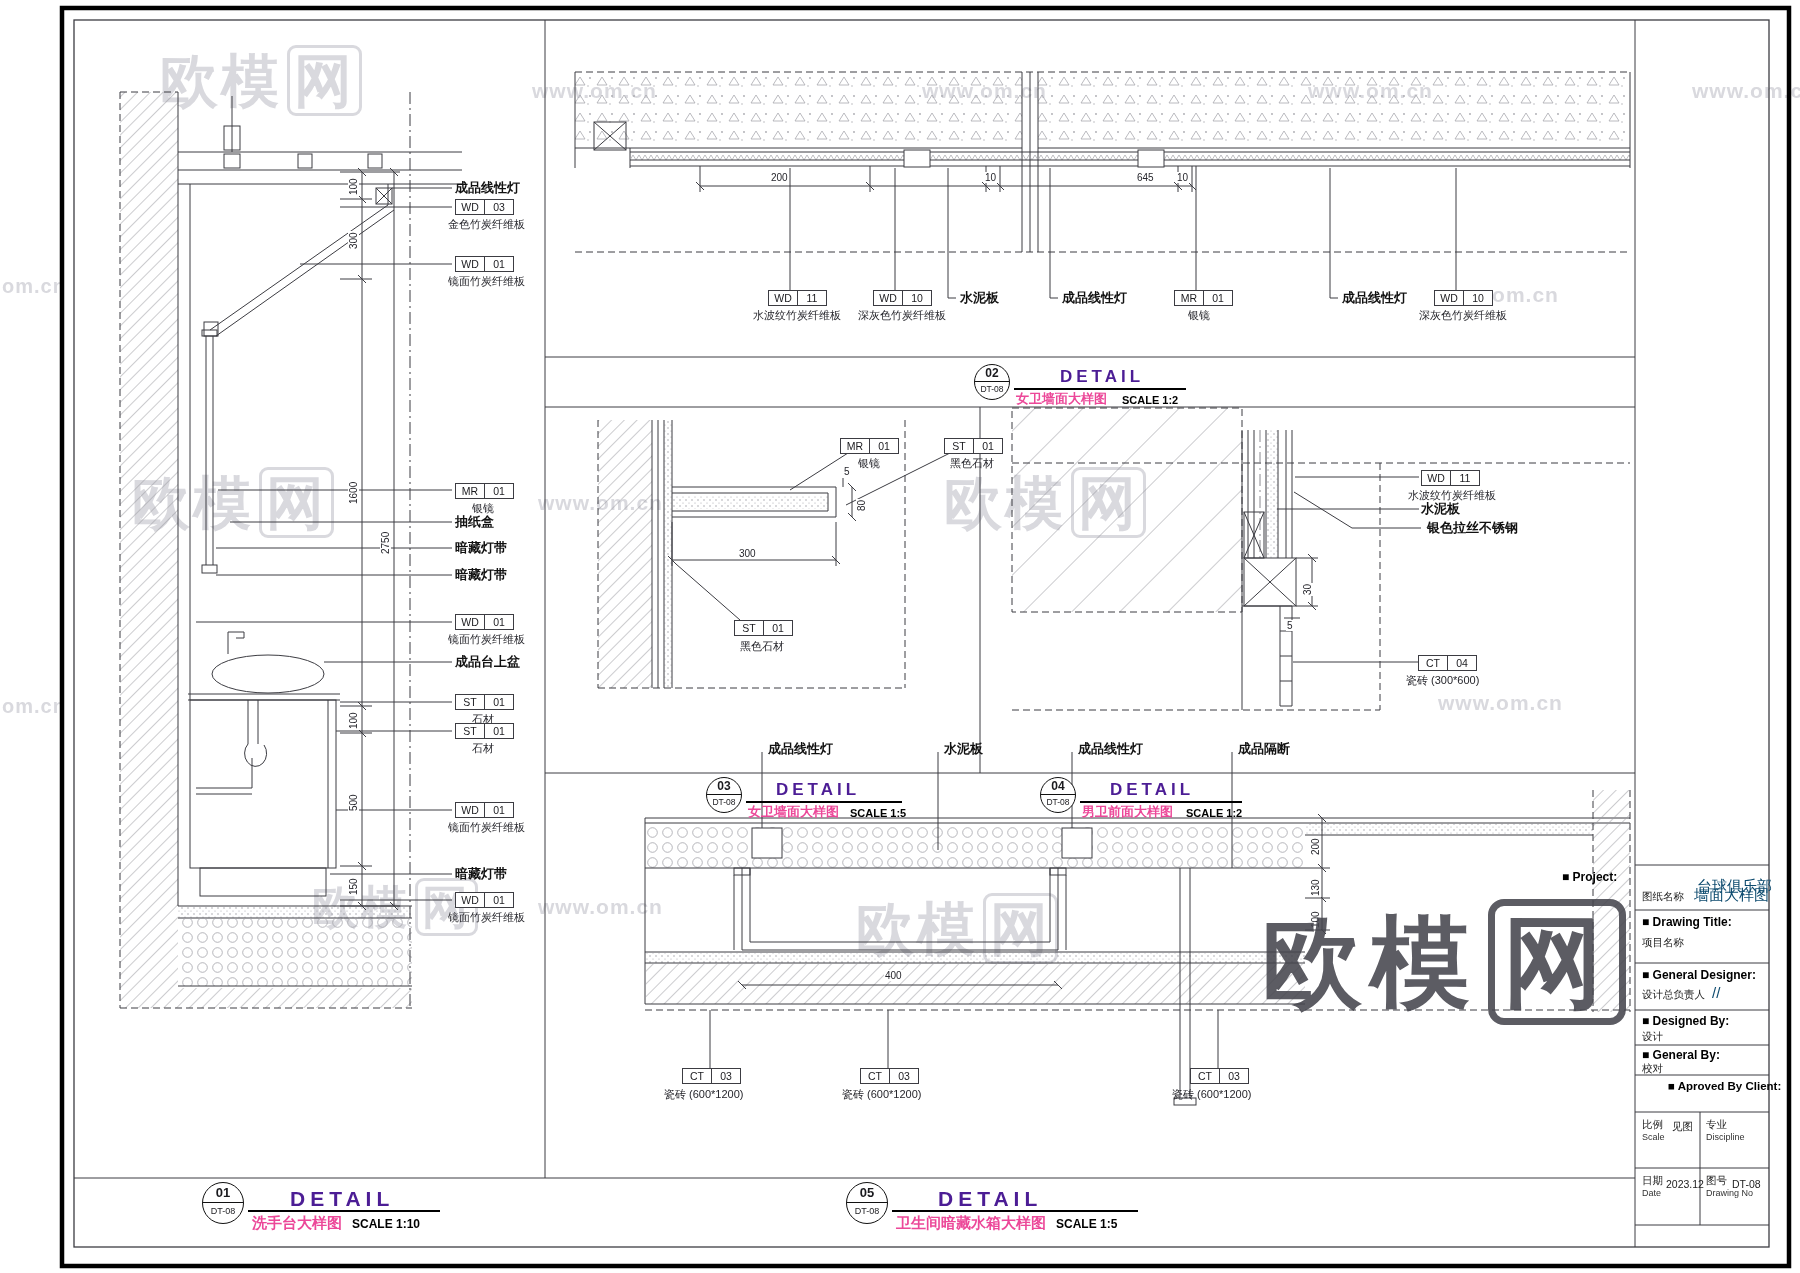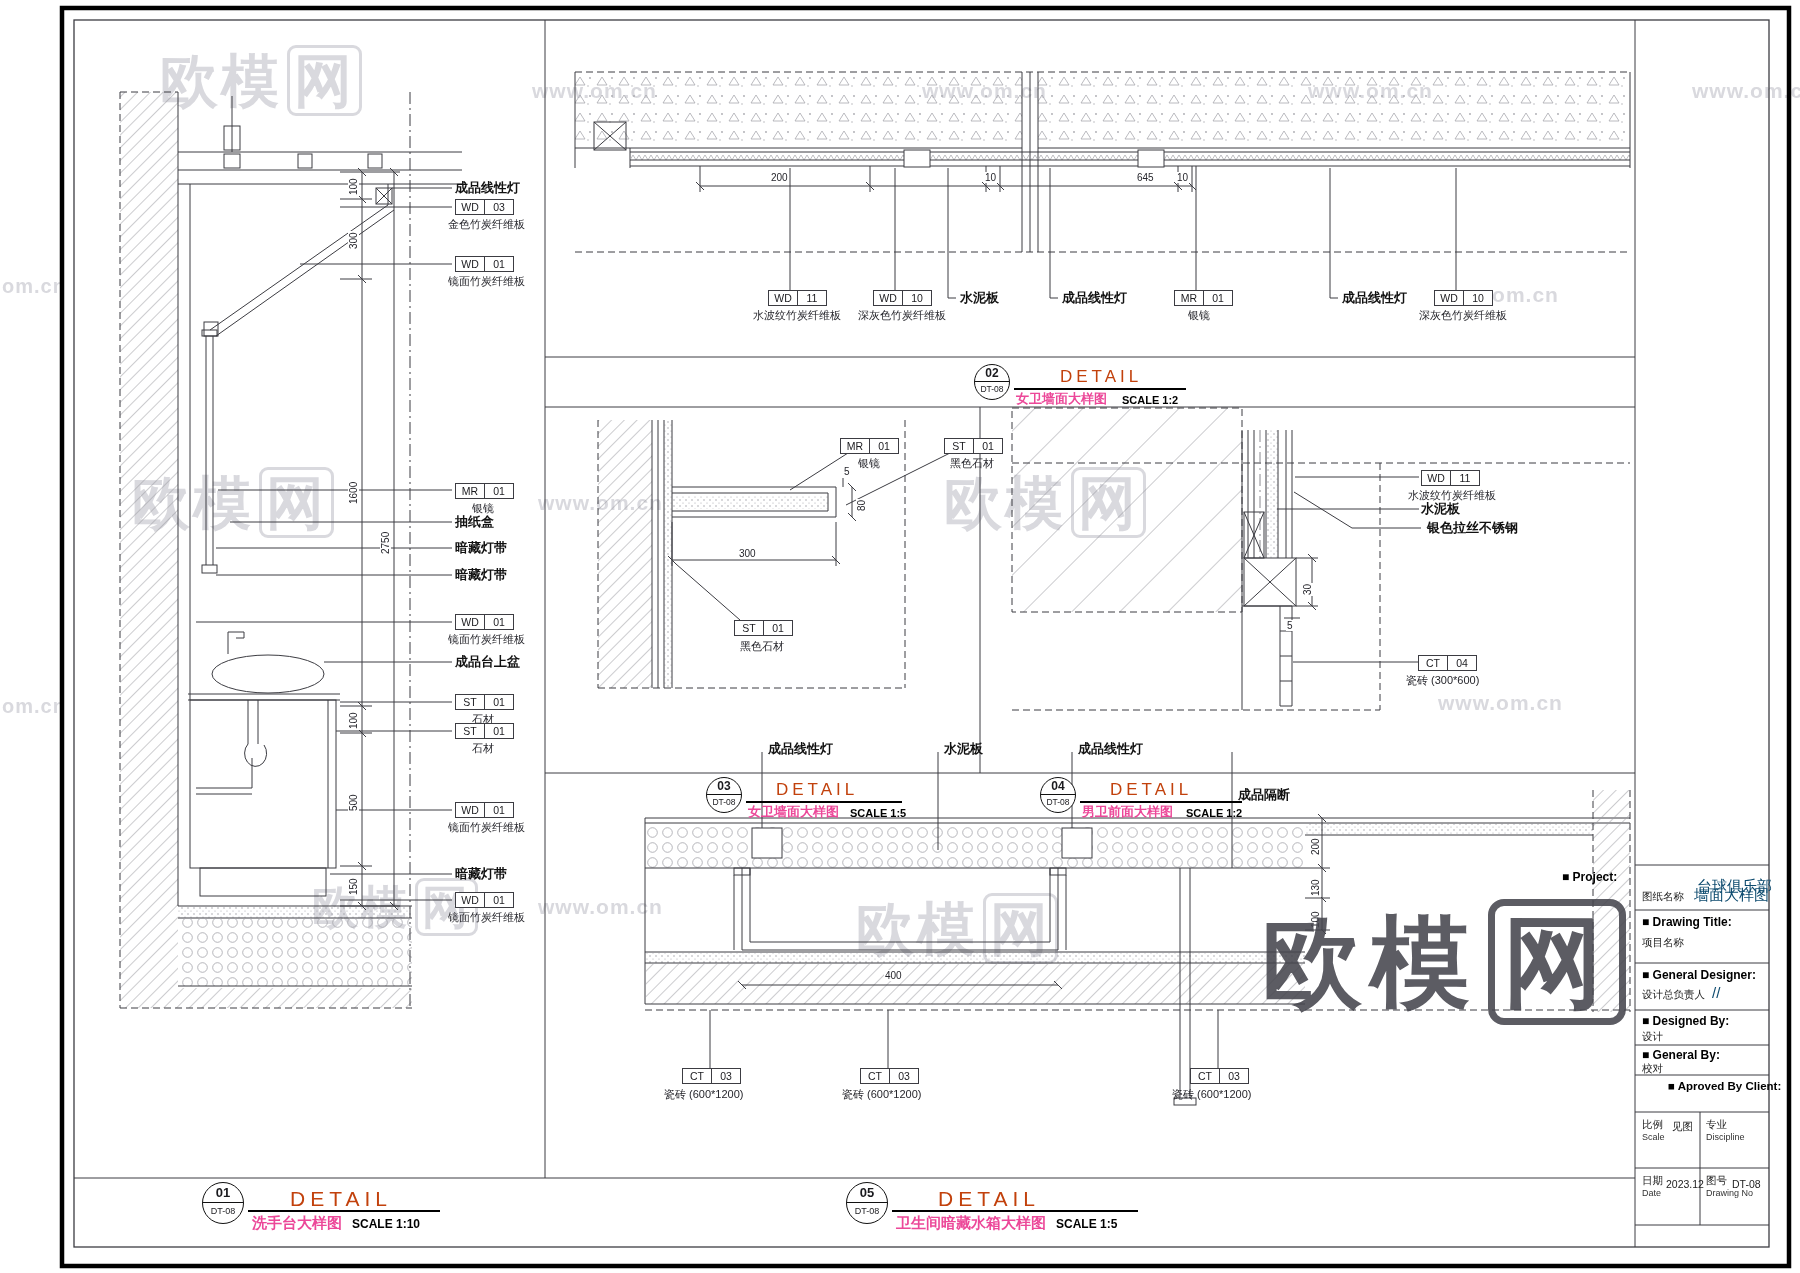--- a/index.html
+++ b/index.html
@@ -20,21 +20,21 @@
   .tdesc{position:absolute;font-size:11px;color:#26262c;white-space:nowrap;z-index:3;line-height:12px;}
   .dim{position:absolute;font-size:10px;color:#26262c;white-space:nowrap;z-index:2;background:#fff;padding:0 1px;line-height:11px;}
   .dim.v{transform:rotate(-90deg);transform-origin:0 0;}
   
   .dcirc{position:absolute;width:36px;height:36px;border:1.4px solid #111;border-radius:50%;background:#fff;text-align:center;z-index:3;box-sizing:border-box;}
   .dcirc .n{font-size:12px;font-weight:700;line-height:16px;height:16px;border-bottom:1.2px solid #111;}
   .dcirc .s{font-size:8.5px;line-height:15px;}
   .dcirc.big{width:42px;height:42px;}
   .dcirc.big .n{font-size:13px;line-height:19px;height:19px;}
   .dcirc.big .s{font-size:9px;line-height:17px;}
-  .dtitle{position:absolute;font-weight:400;letter-spacing:4px;font-size:17px;color:#c2410c;z-index:3;line-height:1;}
+  .dtitle{position:absolute;font-weight:700;letter-spacing:4px;font-size:17px;color:#4c1d95;z-index:3;line-height:1;}
   .dtitle.big{font-size:21px;letter-spacing:5px;}
   .tline{position:absolute;height:2.4px;background:#000;z-index:3;}
   .dsub{position:absolute;font-weight:700;font-size:13px;color:#ec4899;z-index:3;line-height:1.1;}
   .dsub.big{font-size:15px;}
   .dscale{position:absolute;font-weight:700;font-size:11px;color:#000;z-index:3;line-height:1.2;}
   .dscale.big{font-size:12px;}
   
   .tb{position:absolute;z-index:3;white-space:nowrap;}
   .tb.en{font-size:12px;font-weight:700;color:#000;}
   .tb.cn{font-size:10.5px;color:#222;}
@@ -475,21 +475,21 @@
       <b>CT</b>
       <b>04</b>
     </div>
   <div class="tdesc" style="left:1406px;top:674px;">瓷砖 (300*600)</div>
   <div class="dim v" style="left:1302px;top:596px;">30</div>
   <div class="dim" style="left:1286px;top:620px;">5</div>
 
   <div class="lbl" style="left:768px;top:742px;">成品线性灯</div>
   <div class="lbl" style="left:944px;top:742px;">水泥板</div>
   <div class="lbl" style="left:1078px;top:742px;">成品线性灯</div>
-  <div class="lbl" style="left:1238px;top:742px;margin-top:46px;">成品隔断</div>
+  <div class="lbl" style="left:1238px;top:742px;">成品隔断</div>
   <div class="tag" style="left:682px;top:1068px;">
       <b>CT</b>
       <b>03</b>
     </div>
   <div class="tdesc" style="left:664px;top:1088px;">瓷砖 (600*1200)</div>
   <div class="tag" style="left:860px;top:1068px;">
       <b>CT</b>
       <b>03</b>
     </div>
   <div class="tdesc" style="left:842px;top:1088px;">瓷砖 (600*1200)</div>

